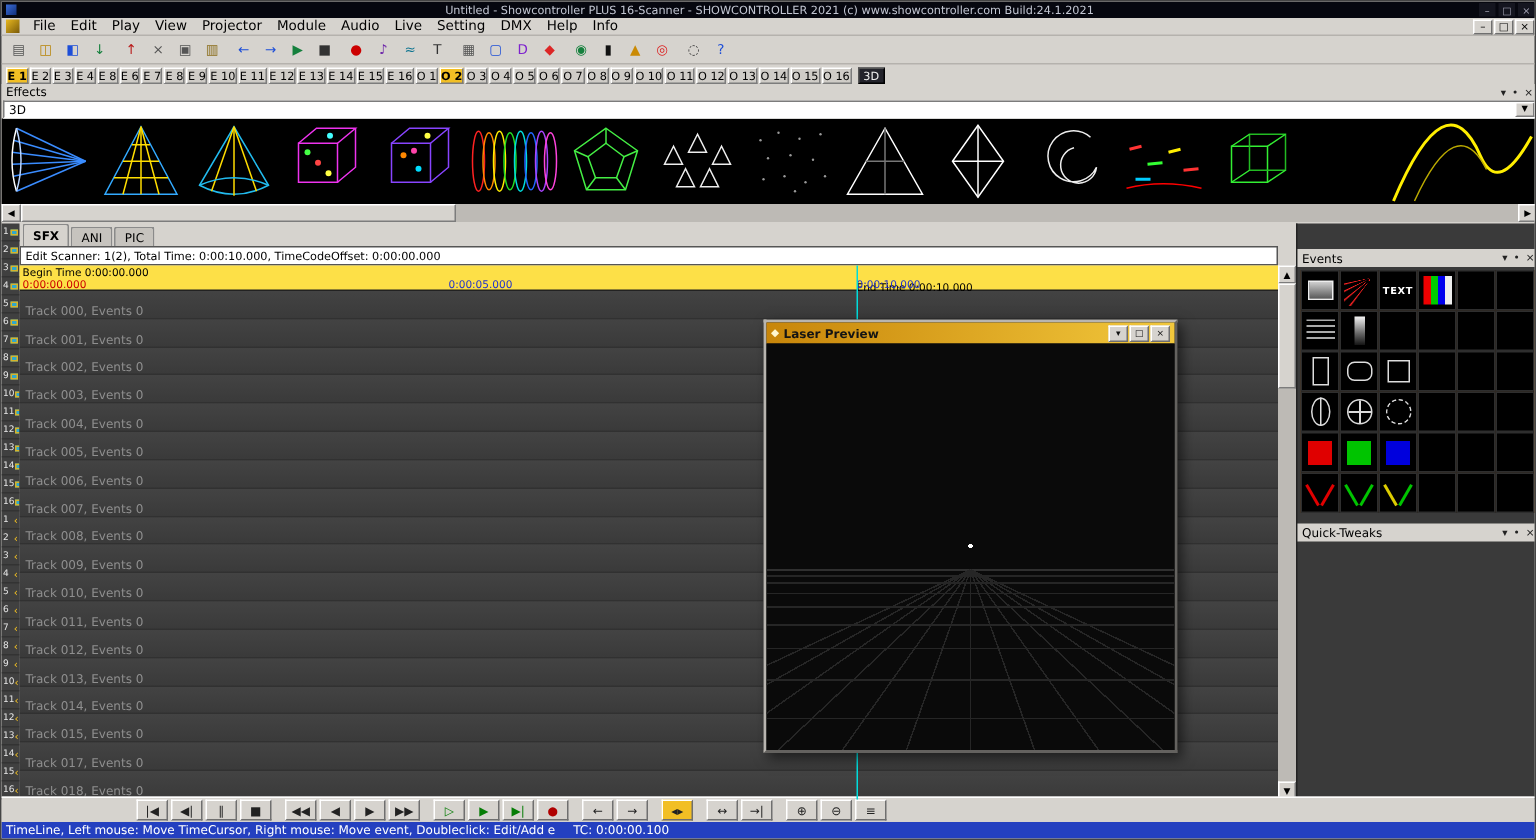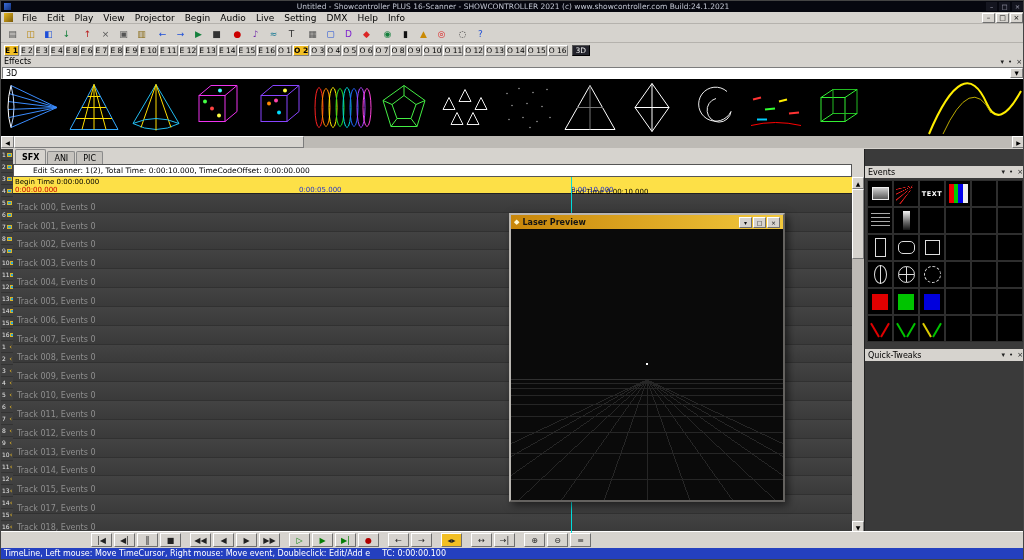--- a/index.html
+++ b/index.html
@@ -78,21 +78,21 @@
   
   .filetabs { position: absolute; left: 12px; top: 148px; height: 15px; display: flex;
     align-items: flex-end; gap: 1px; padding-left: 2px; }
   .ftab { height: 13px; padding: 0 6px; font-size: 8px; display: flex; align-items: center;
     background: #c6c3be; border: 1px solid #8a8a8a; border-bottom: none;
     border-radius: 2px 2px 0 0; }
   .ftab.active { background: #d6d3ce; height: 15px; font-weight: bold; }
   
   .infobar { position: absolute; left: 12px; top: 163px; width: 839px; height: 13px;
     background: #fff; border: 1px solid #555; font-size: 7.5px; display: flex;
-    align-items: center; padding-left: 19px; }
+    align-items: center; padding-left: 3px; }
   .ruler { position: absolute; left: 12px; top: 176px; width: 839px; height: 17px;
     background: #fde047; border-bottom: 1px solid #222; font-size: 7px; }
   .ruler span { position: absolute; white-space: nowrap; }
   .r-begin-label { left: 2px;  top: 1px; color: #000; }
   .r-end-label   { left: 558px; top: 1px; color: #000; margin-top: 10px; }
   .r-begin-val   { left: 2px;  top: 9px; color: #cc0000; }
   .r-mid-val     { left: 286px; top: 9px; color: #2233cc; }
   .r-end-val     { left: 558px; top: 9px; color: #2233cc; }
   
   .tracks { position: absolute; left: 12px; top: 193px; width: 839px; height: 339px;
@@ -200,21 +200,21 @@
     </span>
   </div>
 
   <div class="menubar">
     <span class="mico"></span>
     <span class="menu-item">File</span>
       <span class="menu-item">Edit</span>
       <span class="menu-item">Play</span>
       <span class="menu-item">View</span>
       <span class="menu-item">Projector</span>
-      <span class="menu-item">Begin</span>
+      <span class="menu-item">Module</span>
       <span class="menu-item">Audio</span>
       <span class="menu-item">Live</span>
       <span class="menu-item">Setting</span>
       <span class="menu-item">DMX</span>
       <span class="menu-item">Help</span>
       <span class="menu-item">Info</span>
     <span class="menu-winctl">
       <span>–</span>
       <span>□</span>
       <span>×</span>

